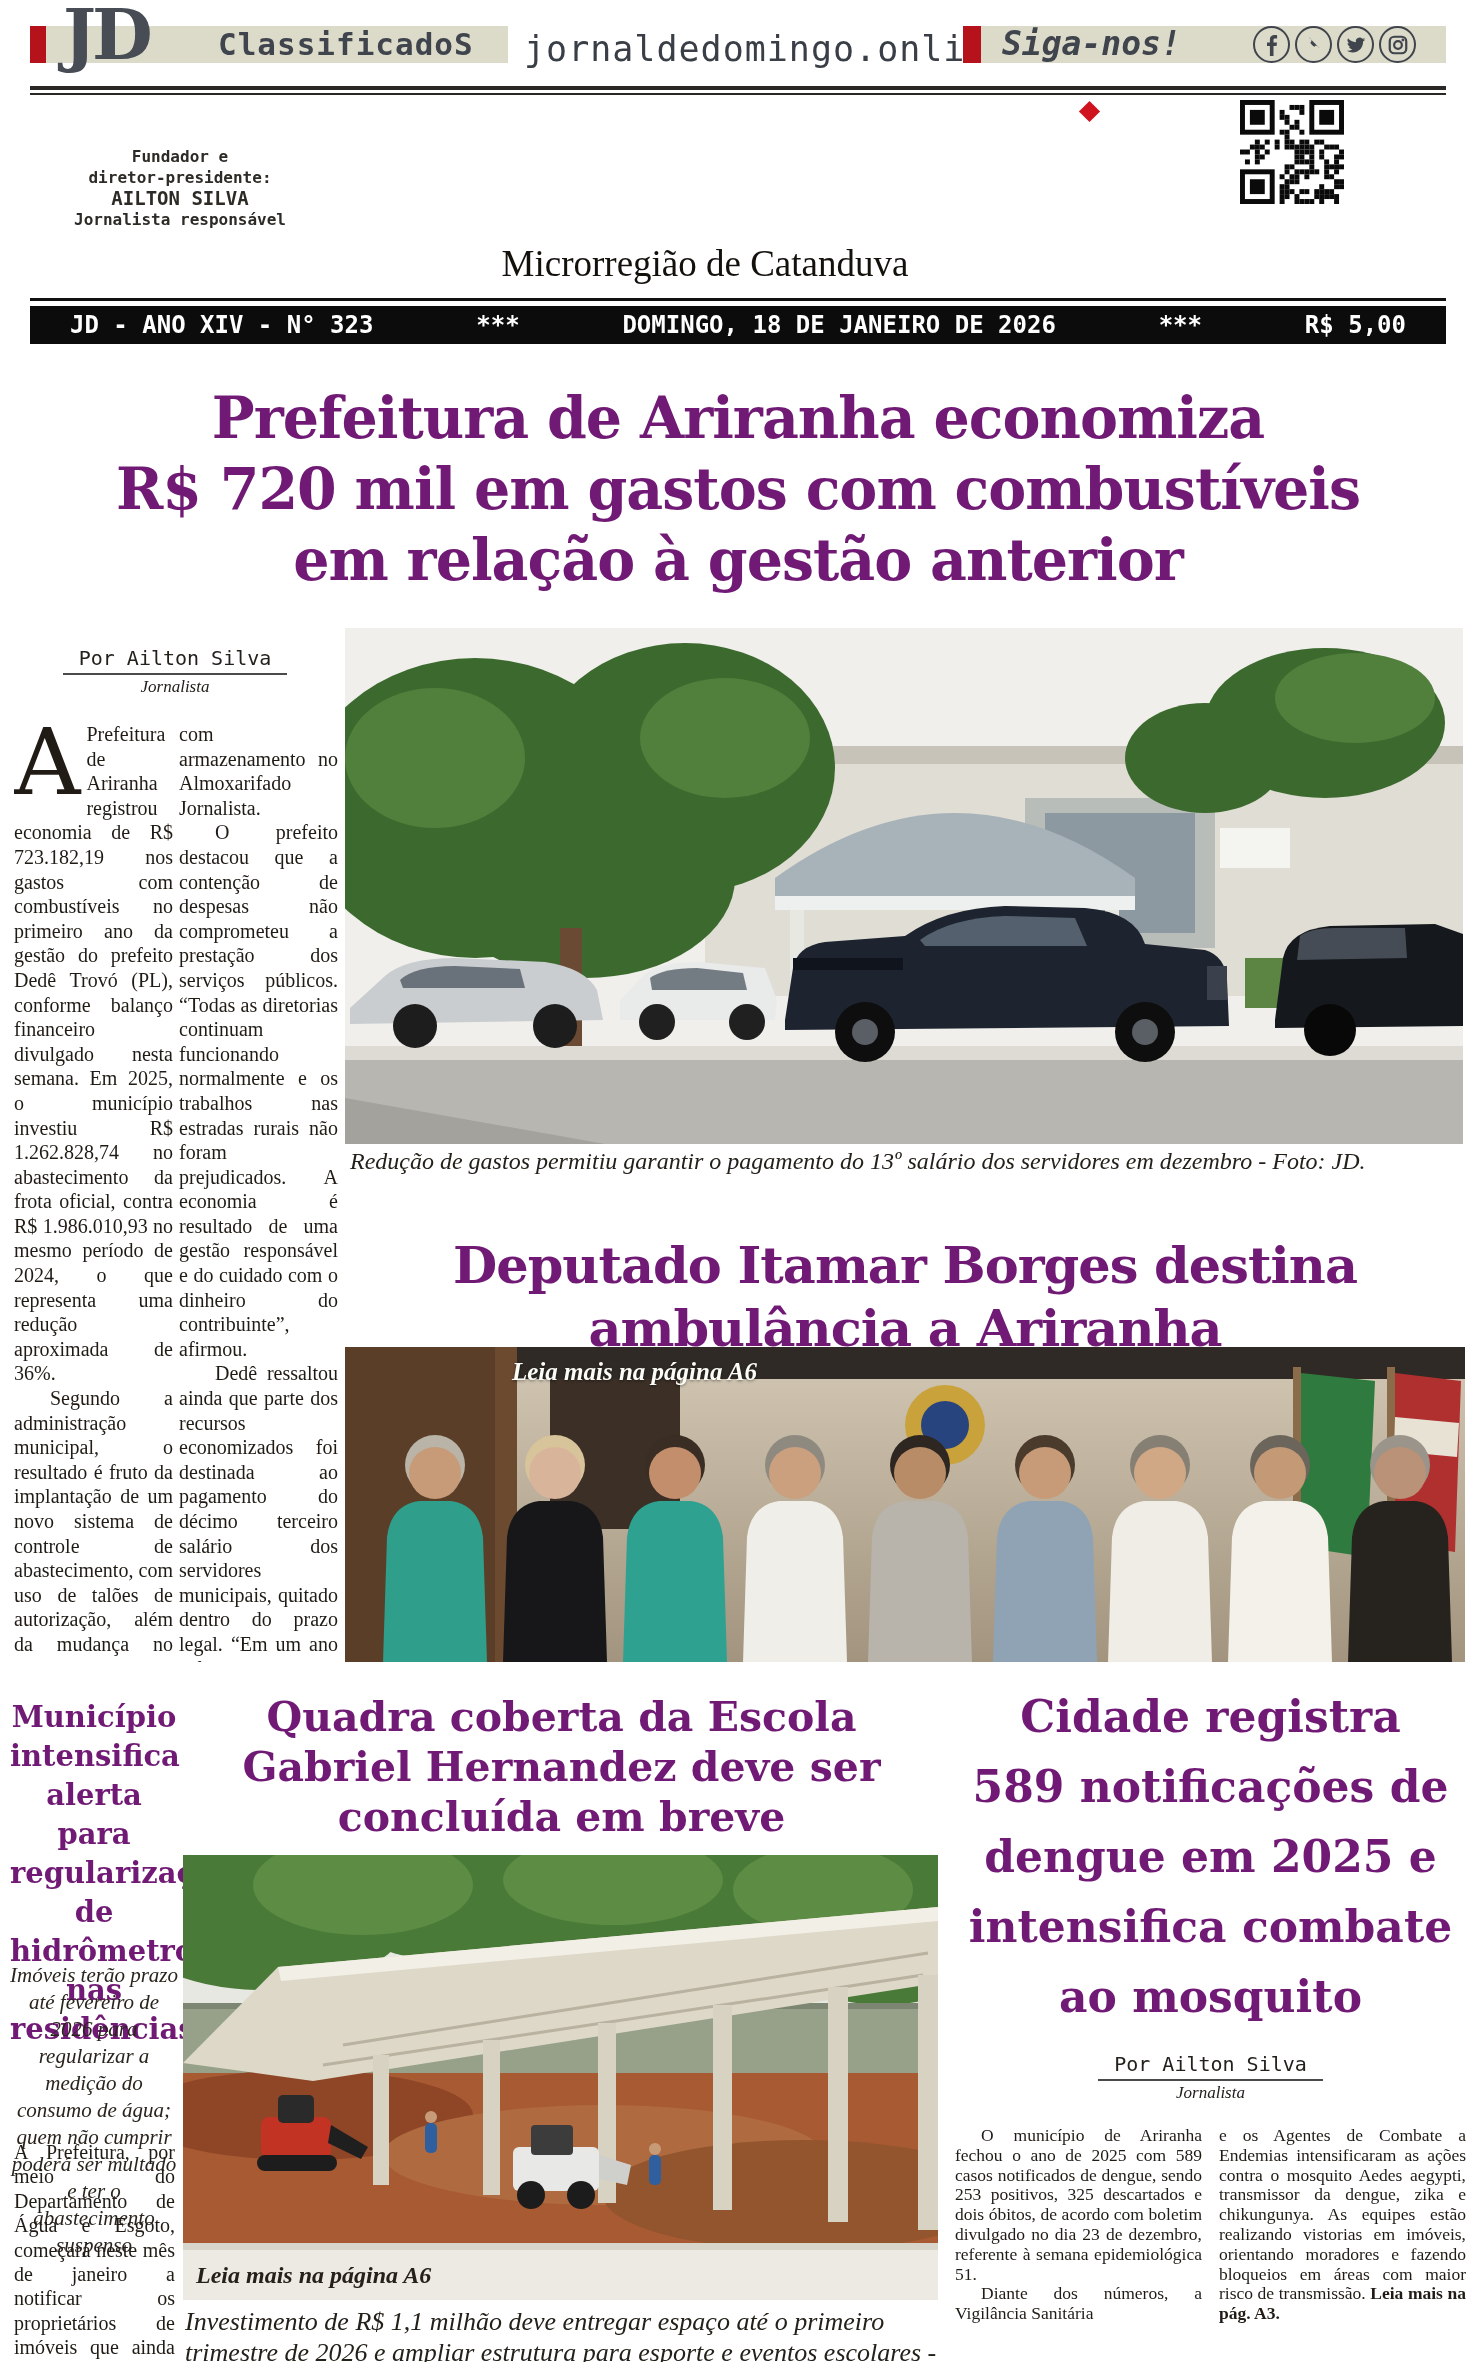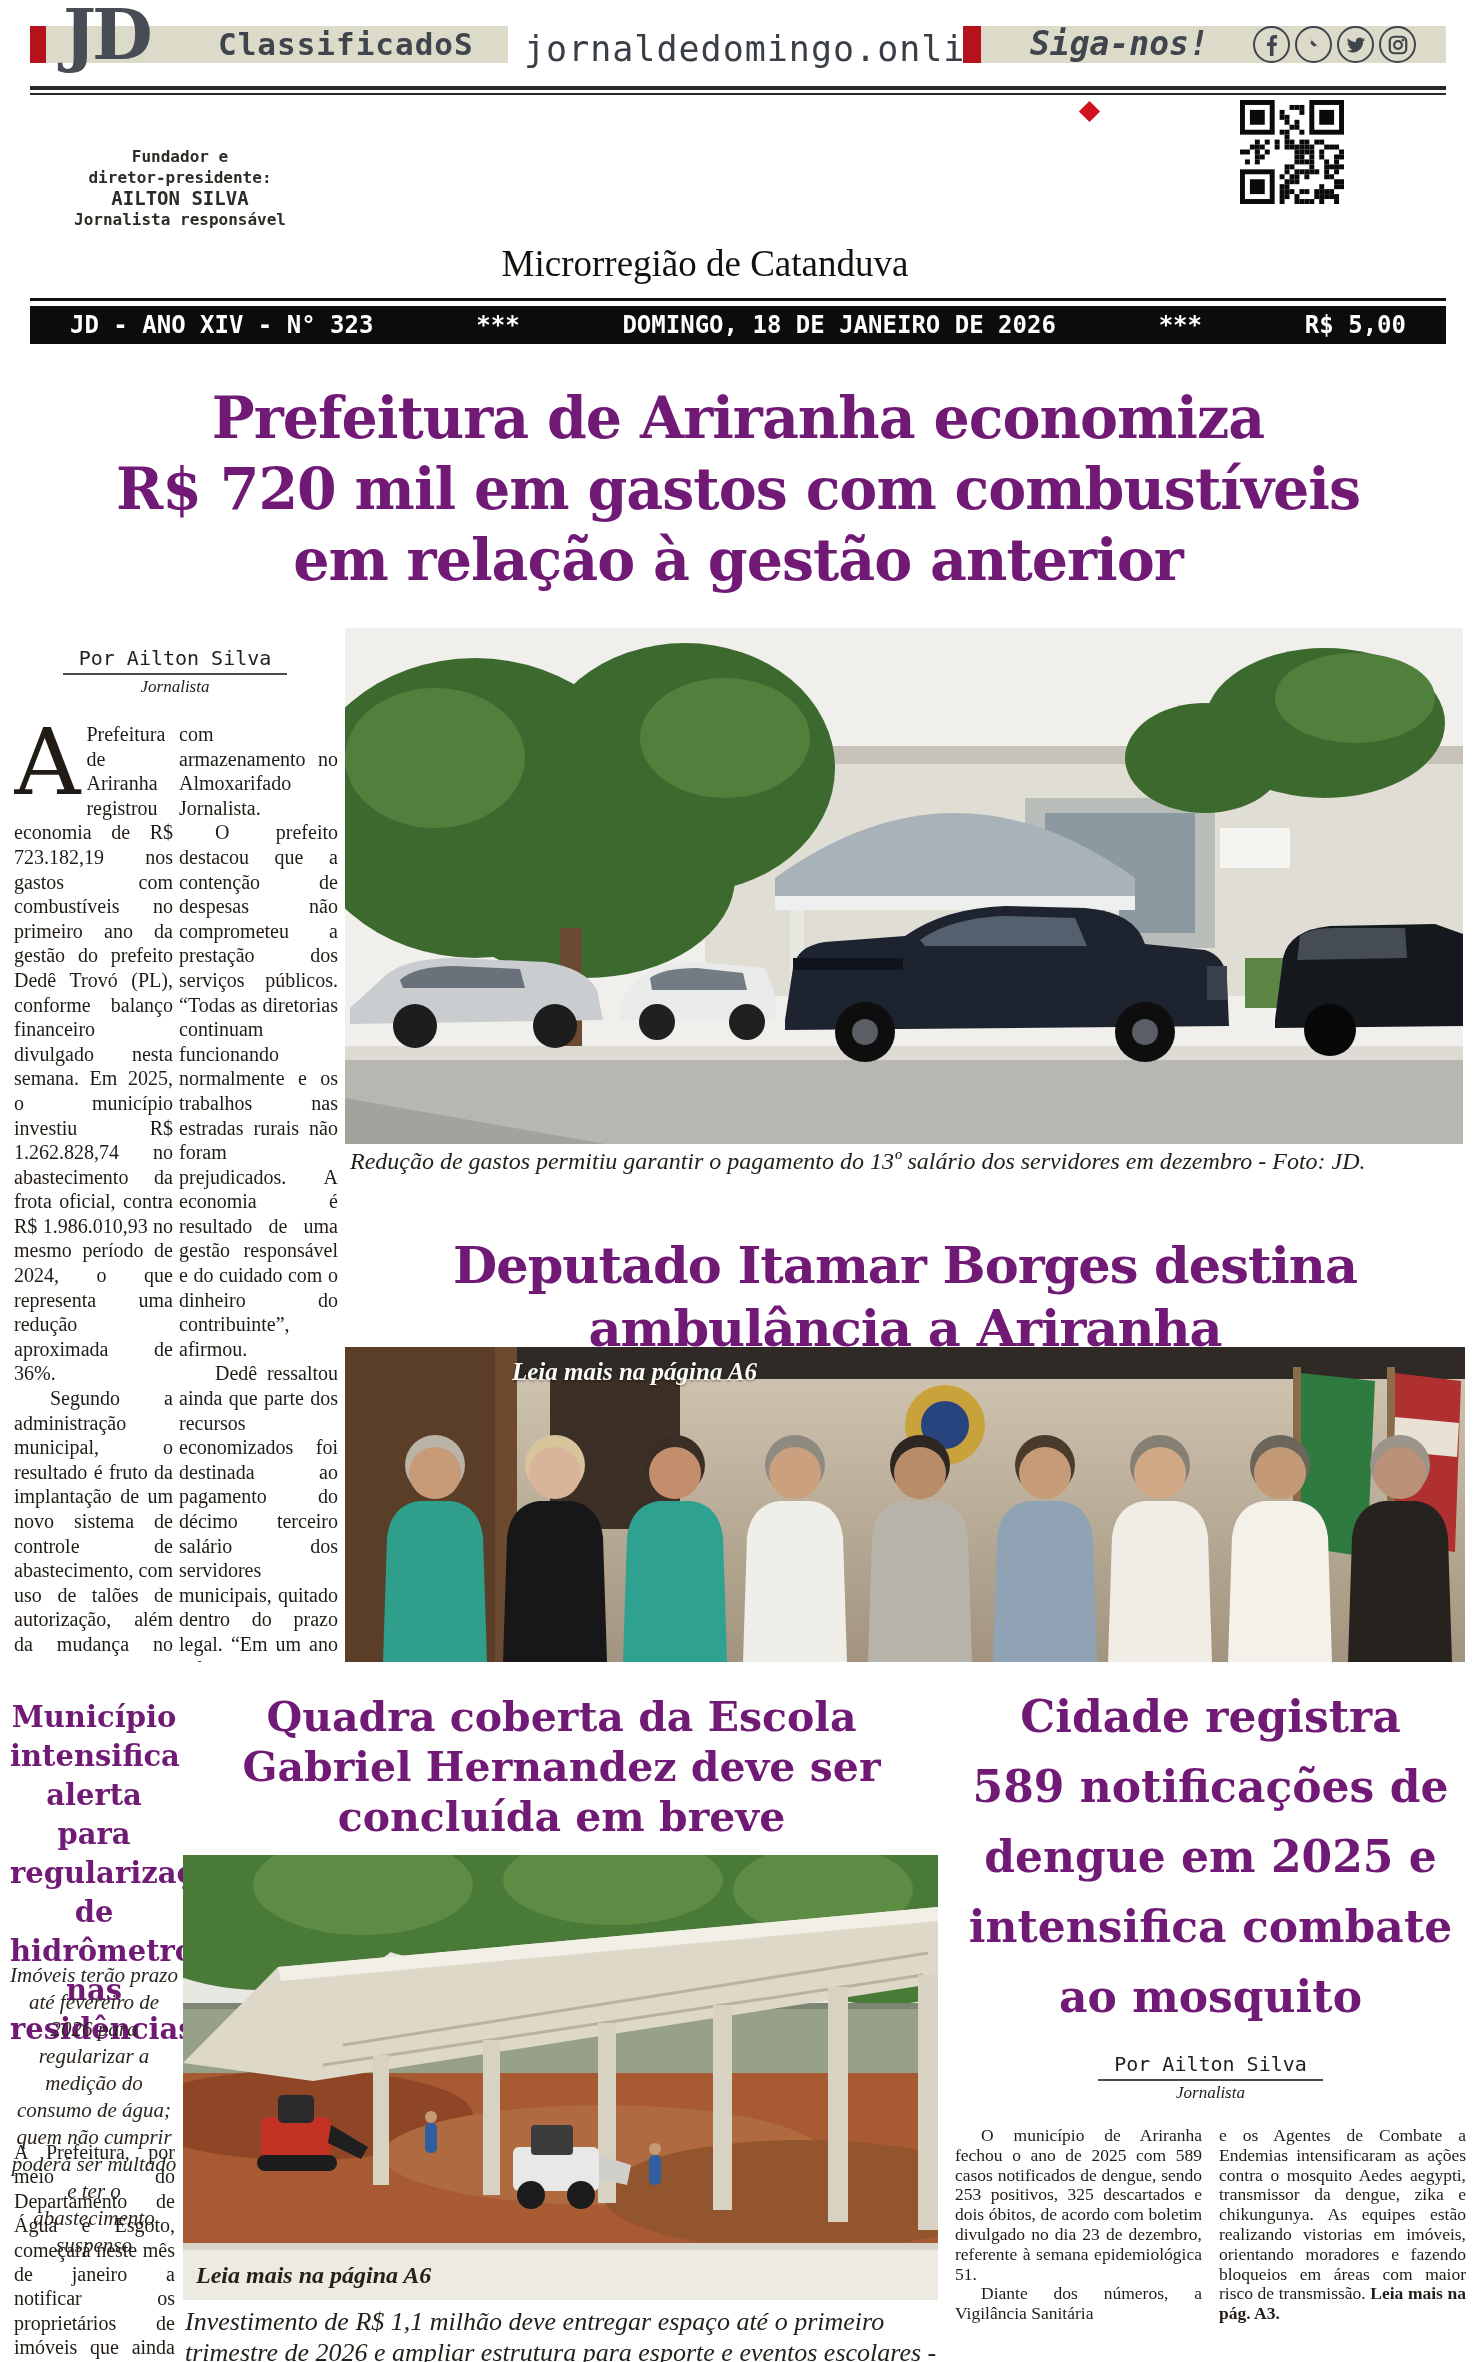--- a/index.html
+++ b/index.html
@@ -79,21 +79,21 @@
 
 <div id="page">
 
   <div class="abs redsq" style="left:30px; top:26px; width:16px; height:37px;"></div>
   <div class="abs beige" style="left:46px; top:26px; width:462px; height:37px;"></div>
   <div class="abs" id="jd-logo" style="left:52px; top:2px;margin-left:11px;">JD</div>
   <div class="abs typ" id="classificados" style="left:218px; top:26px;">ClassificadoS</div>
   <div class="abs typ" id="site-url" style="left:524px; top:29px;">jornaldedomingo.online</div>
   <div class="abs redsq" style="left:963px; top:26px; width:18px; height:37px;"></div>
   <div class="abs beige" style="left:981px; top:26px; width:465px; height:37px;"></div>
-  <div class="abs typ" id="siga" style="left:1002px; top:24px;margin-left:28px;">Siga-nos!</div>
+  <div class="abs typ" id="siga" style="left:1002px; top:24px;">Siga-nos!</div>
   <div class="abs" id="social-row" style="left:1248px; top:26px;">
     <div class="soc">
       <svg width="22" height="22" viewBox="0 0 22 22">
           <path fill="#3f444d" d="M12.5 22V12h3l.5-3.6h-3.5V6.2c0-1 .3-1.7 1.8-1.7h1.8V1.2C15.8 1.1 14.7 1 13.4 1 10.7 1 8.9 2.6 8.9 5.7v2.7H6V12h2.9v10h3.6z"></path>
         </svg>
     </div>
     <div class="soc">
       <svg width="22" height="22" viewBox="0 0 24 24">
           <path fill="#3f444d" d="M6.8 4.2c.4-.1.8 0 1 .4l1.4 2.6c.2.3.1.7-.1 1L8 9.4c.6 1.6 2.9 3.9 4.5 4.5l1.2-1.1c.3-.2.7-.3 1-.1l2.6 1.4c.4.2.5.6.4 1--.3 1.2-1.5 2.2-2.8 2.1C10.3 16.8 7.1 13.6 6.6 9 6.5 7.1 5.6 4.5 6.8 4.2z"></path>
         </svg>

